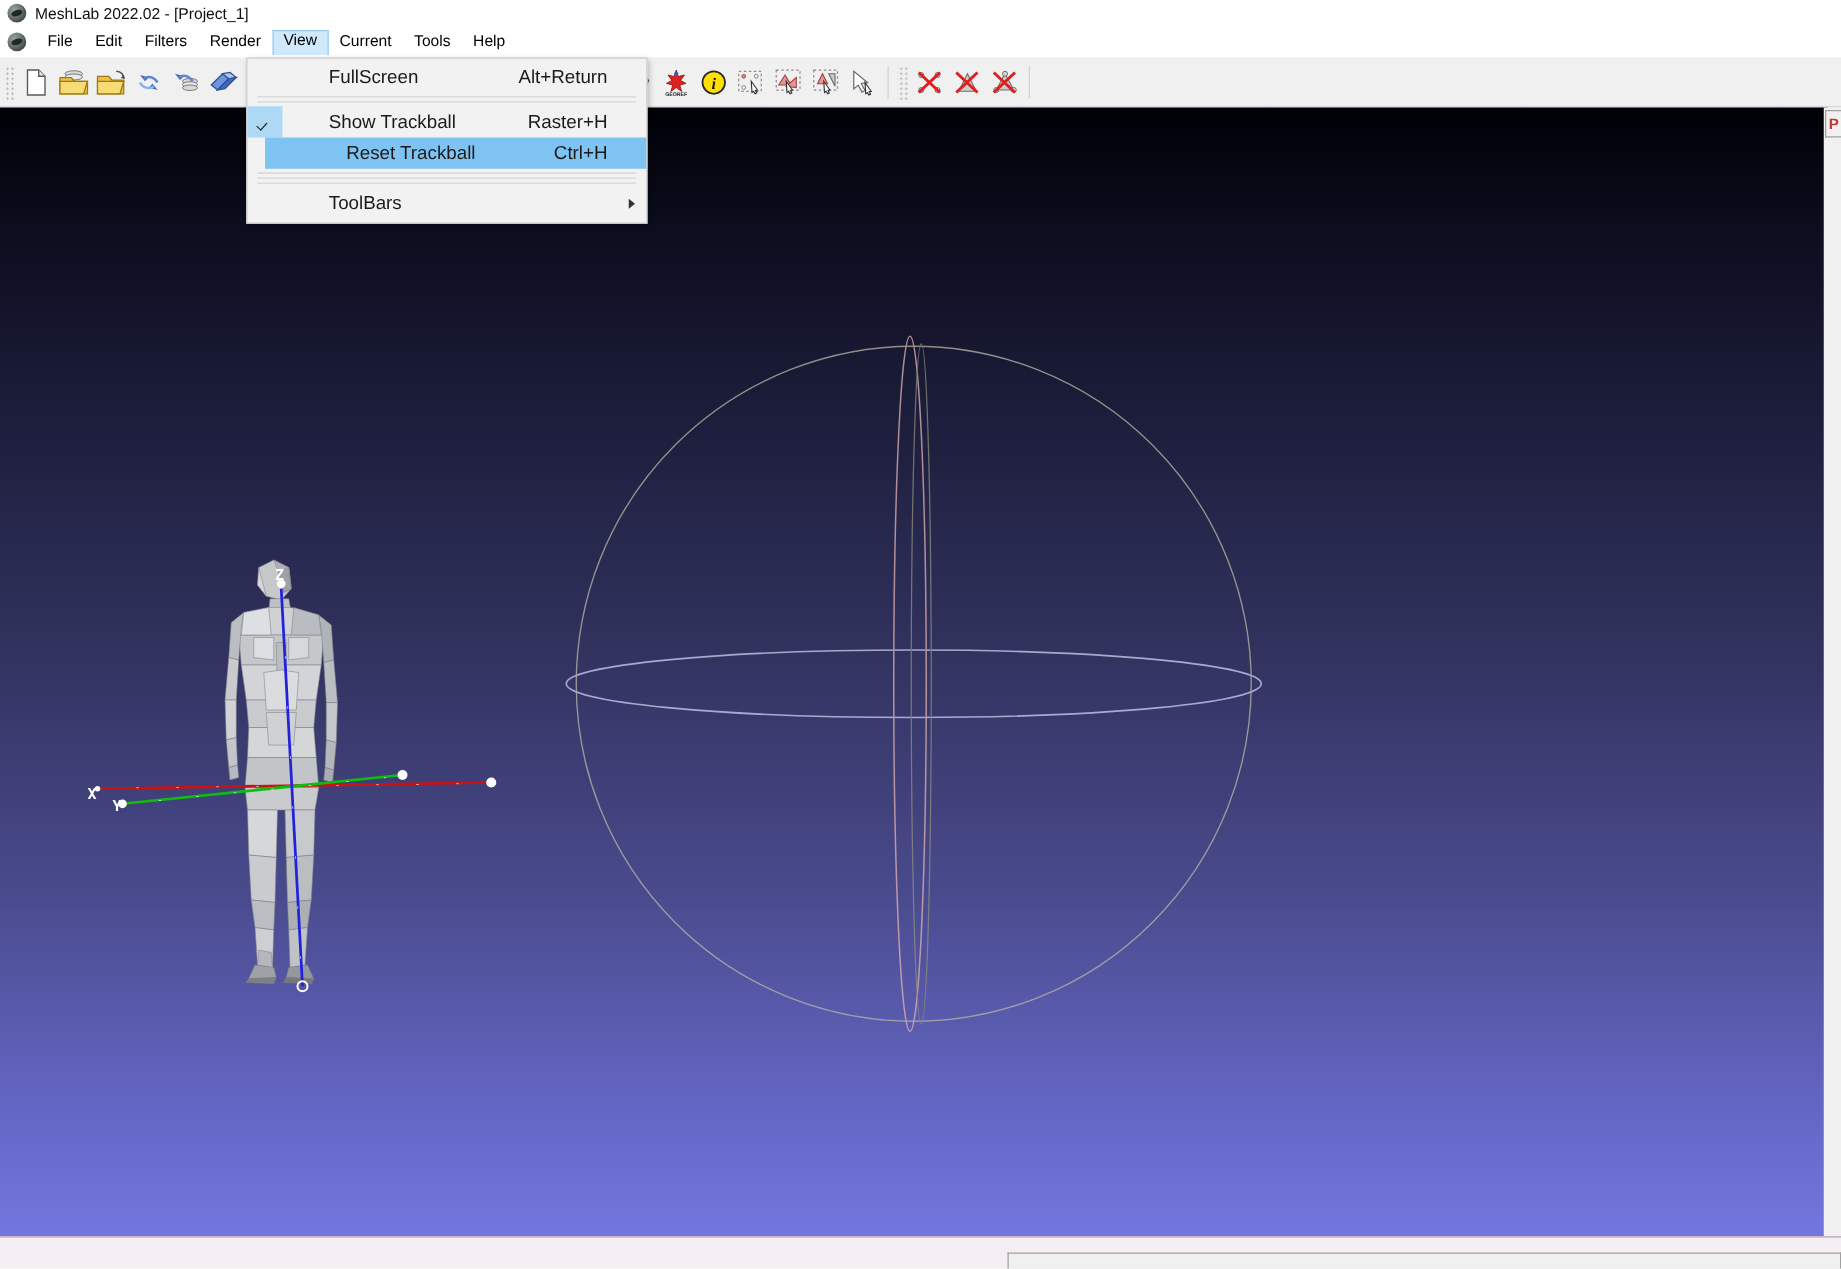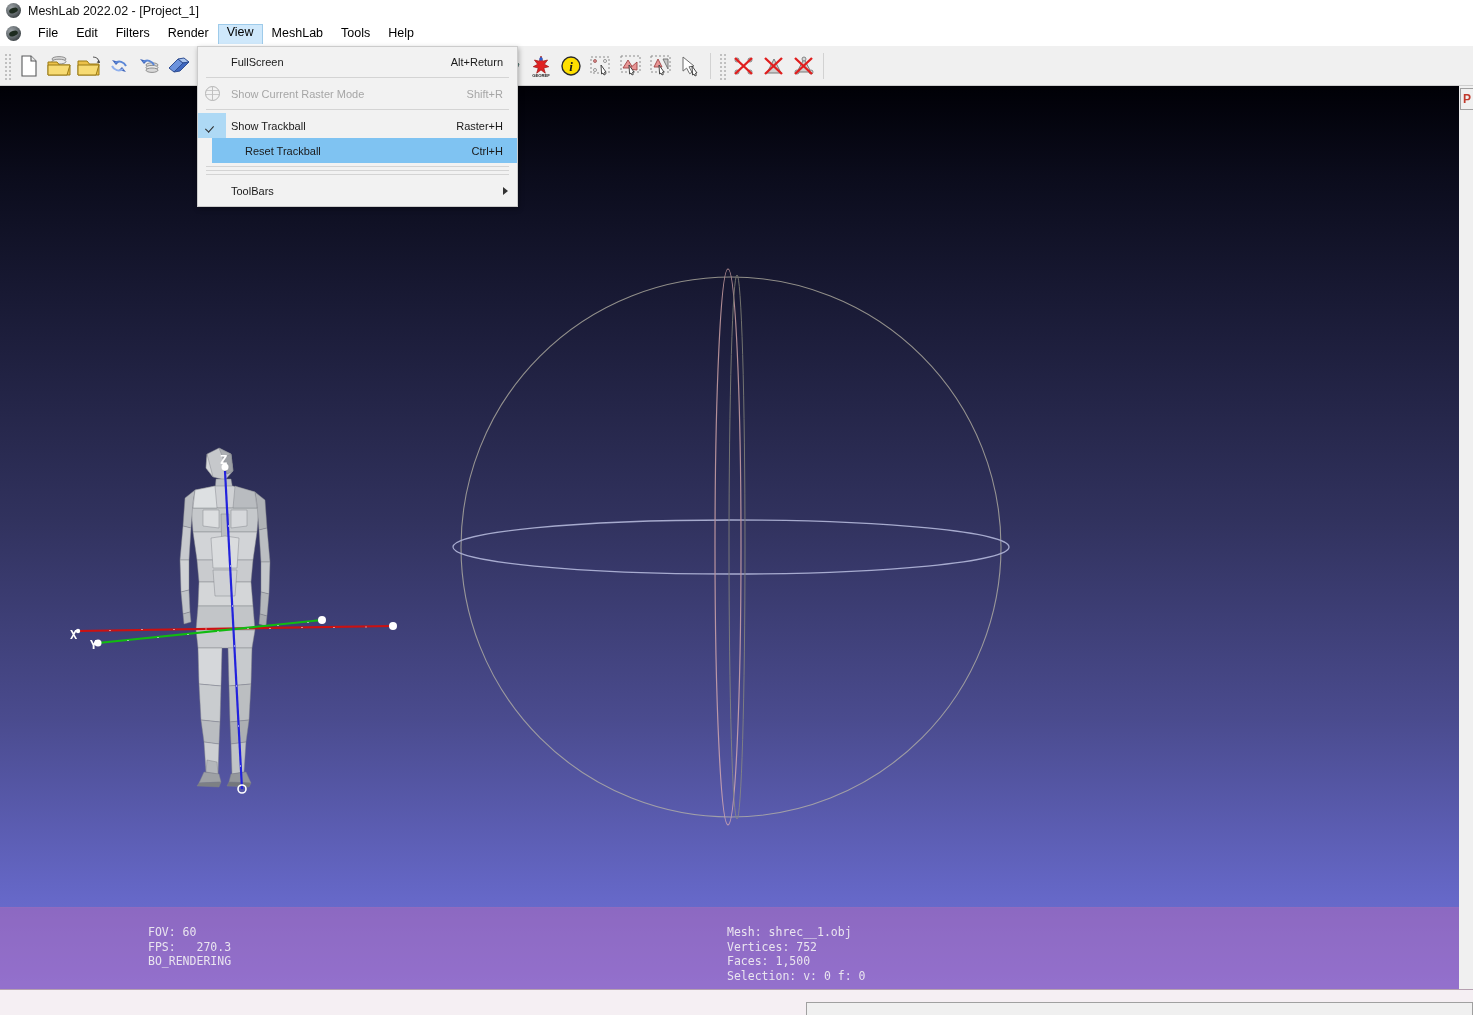--- a/index.html
+++ b/index.html
@@ -170,35 +170,36 @@
     width: 321px;
     background: #f2f2f2;
     border: 1px solid #cccccc;
     box-shadow: 1px 2px 5px rgba(0,0,0,.30);
     padding: 2px 0 3px 0;
     z-index: 50;
   }
   .dd-row {
     display: flex; align-items: center;
     height: 25px;
-    font-size: 11px;
+    font-size: 15px;
     color: #1a1a1a;
     position: relative;
     cursor: default;
+    gap: 32px;
   }
   .dd-row.highlight { background: #7fc3f2; margin-left: 14px; }
   .dd-row.disabled { color: #a6a6a6; }
   .dd-icon {
     width: 28px; height: 25px;
     display: flex; align-items: center; justify-content: center;
     flex: 0 0 auto;
   }
   .dd-icon.checkedbg { background: #aed9f5; }
   .dd-label { flex: 1 1 auto; padding-left: 5px; white-space: nowrap; }
-  .dd-short { padding-right: 14px; white-space: nowrap; }
+  .dd-short { padding-right: 31px; white-space: nowrap; }
   .dd-sep {
     height: 1px; background: #d4d4d4; margin: 3px 8px 3px 8px;
   }
   .dd-arrow {
     position: absolute; right: 9px; top: 50%;
     transform: translateY(-50%);
     width: 0; height: 0;
     border-left: 5px solid #333;
     border-top: 4px solid transparent;
     border-bottom: 4px solid transparent;
@@ -243,21 +244,21 @@
     <div class="title-text">MeshLab 2022.02 - [Project_1]</div>
   </div>
 
   <div class="menubar">
     <div class="menubar-logo"></div>
     <div class="menu-item">File</div>
     <div class="menu-item">Edit</div>
     <div class="menu-item">Filters</div>
     <div class="menu-item">Render</div>
     <div class="menu-item active">View</div>
-    <div class="menu-item">MeshLab</div>
+    <div class="menu-item">Current</div>
     <div class="menu-item">Tools</div>
     <div class="menu-item">Help</div>
   </div>
 
   <div class="toolbar">
 
     <div class="tb-grip"></div>
 
     <div class="tb-btn">
       <svg width="24" height="24" viewBox="0 0 24 24">
@@ -591,56 +592,40 @@
           <line x1="236" y1="600" x2="236.5" y2="600"></line>
           <line x1="238" y1="640" x2="238.5" y2="640"></line>
           <line x1="240" y1="680" x2="240.5" y2="680"></line>
         </g>
         <circle cx="242" cy="703" r="4" fill="none" stroke="#ffffff" stroke-width="1.6"></circle>
         <circle cx="225" cy="381" r="3.5" fill="#ffffff"></circle>
         <text x="220" y="378" font-family="DejaVu Sans Mono, monospace" font-size="12" fill="#ffffff" font-weight="bold">Z</text>
       </g>
     </svg>
 
-    <div class="infopanel">
-      <div class="info-col info-left"><span>FOV: 60</span>
-<span>FPS:   270.3</span>
-<span>BO_RENDERING</span></div>
-      <div class="info-col info-right"><span>Mesh: shrec__1.obj</span>
-<span>Vertices: 752</span>
-<span>Faces: 1,500</span>
-<span>Selection: v: 0 f: 0</span></div>
-    </div>
   </div>
 
   <div class="right-dock">
     <div class="right-dock-panel">P</div>
   </div>
 
   <div class="bottom-strip"></div>
   <div class="bottom-panel"></div>
 
   <div class="dropdown">
 
     <div class="dd-row">
       <div class="dd-icon"></div>
       <div class="dd-label">FullScreen</div>
       <div class="dd-short">Alt+Return</div>
     </div>
 
     <div class="dd-sep"></div>
 
 
-    <div class="dd-row disabled">
-      <div class="dd-icon">
-        <div class="ic-raster"></div>
-      </div>
-      <div class="dd-label">Show Current Raster Mode</div>
-      <div class="dd-short">Shift+R</div>
-    </div>
 
     <div class="dd-sep"></div>
 
     <div class="dd-row">
       <div class="dd-icon checkedbg">
         <div class="check"></div>
       </div>
       <div class="dd-label">Show Trackball</div>
       <div class="dd-short">Raster+H</div>
     </div>

